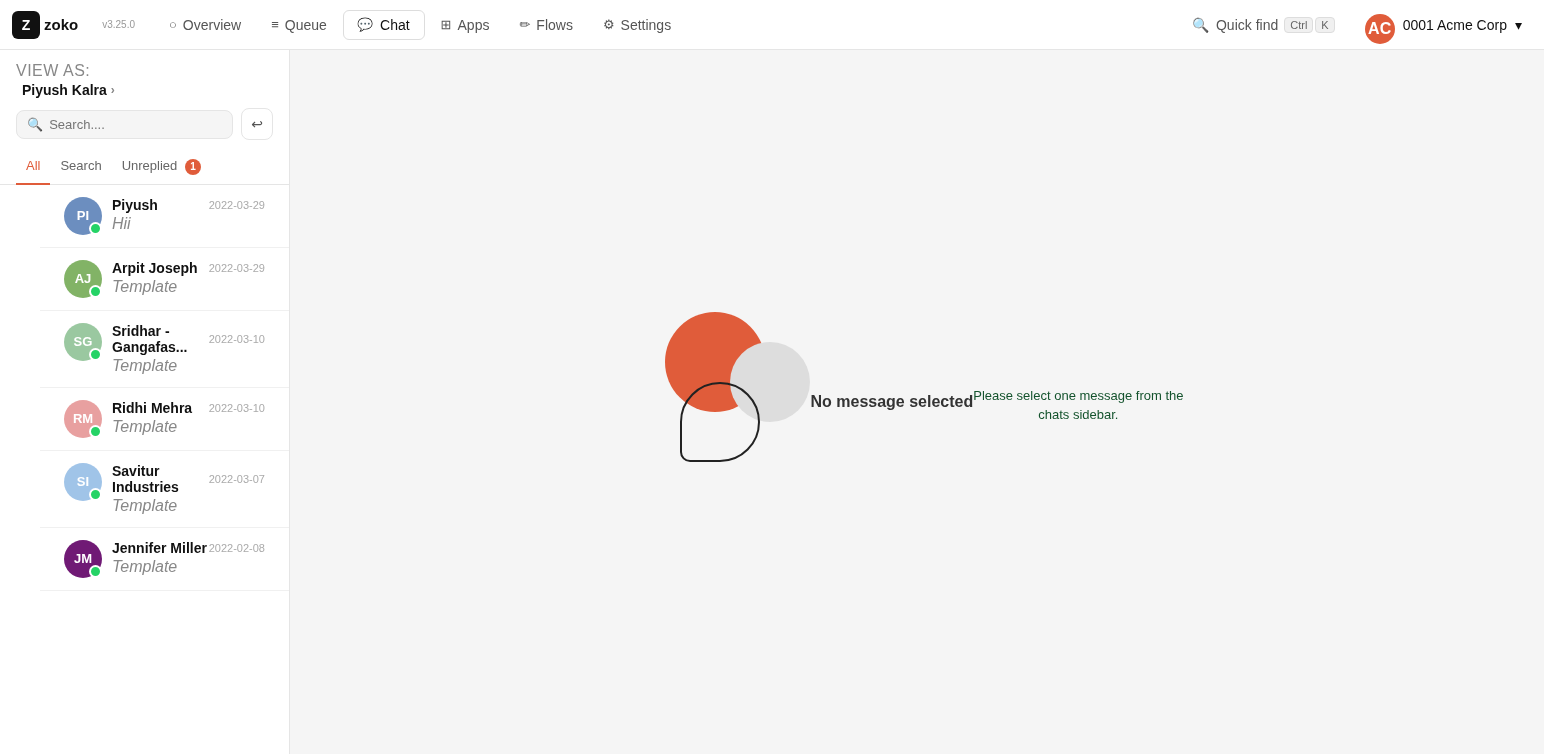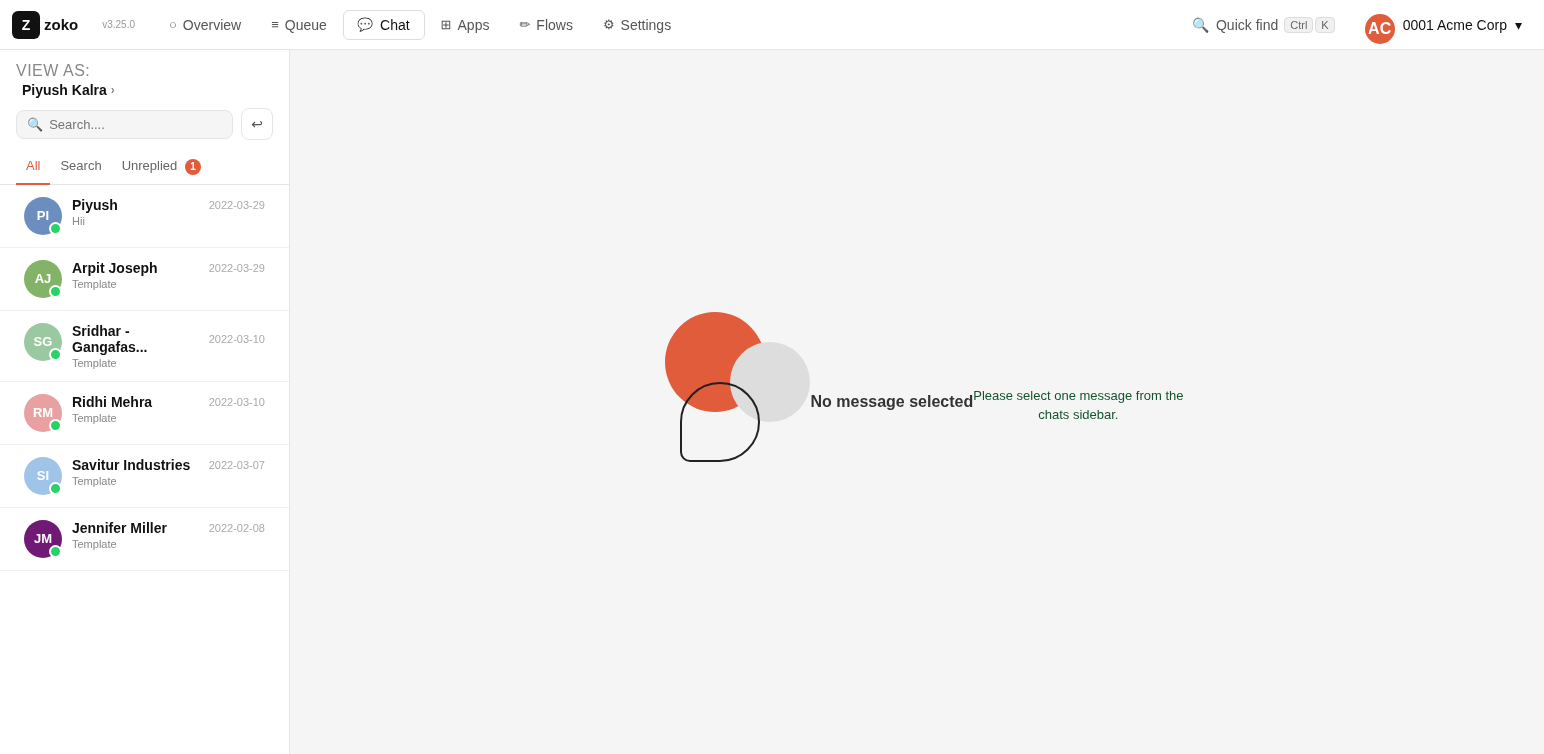--- a/index.html
+++ b/index.html
@@ -206,20 +206,21 @@
 
     
     .chat-list { flex: 1; overflow-y: auto; }
     .chat-item {
       display: flex;
       align-items: flex-start;
       gap: 10px;
       padding: 12px 24px;
       border-bottom: 1px solid #f0f0f0;
       cursor: pointer;
+      margin-left: 40px;
     }
     .avatar {
       width: 38px;
       height: 38px;
       border-radius: 50%;
       display: flex;
       align-items: center;
       justify-content: center;
       font-size: 13px;
       font-weight: 700;
@@ -237,21 +238,21 @@
       border-radius: 50%;
       border: 2px solid #fff;
       display: flex;
       align-items: center;
       justify-content: center;
     }
     .chat-content { flex: 1; min-width: 0; }
     .chat-top { display: flex; justify-content: space-between; align-items: center; }
     .chat-name { font-size: 14px; font-weight: 600; color: #111; }
     .chat-date { font-size: 11px; color: #aaa; flex-shrink: 0; }
-    .chat-preview { font-size: 11px; color: #888; margin-top: 2px; white-space: nowrap; overflow: hidden; text-overflow: ellipsis; }
+    .chat-preview { font-size: 16px; color: #888; margin-top: 2px; white-space: nowrap; overflow: hidden; text-overflow: ellipsis; font-style: italic; }
 
     
     .empty-state {
       flex: 1;
       display: flex;
       flex-direction: row;
       align-items: center;
       justify-content: center;
       background: #f5f5f5;
     }

